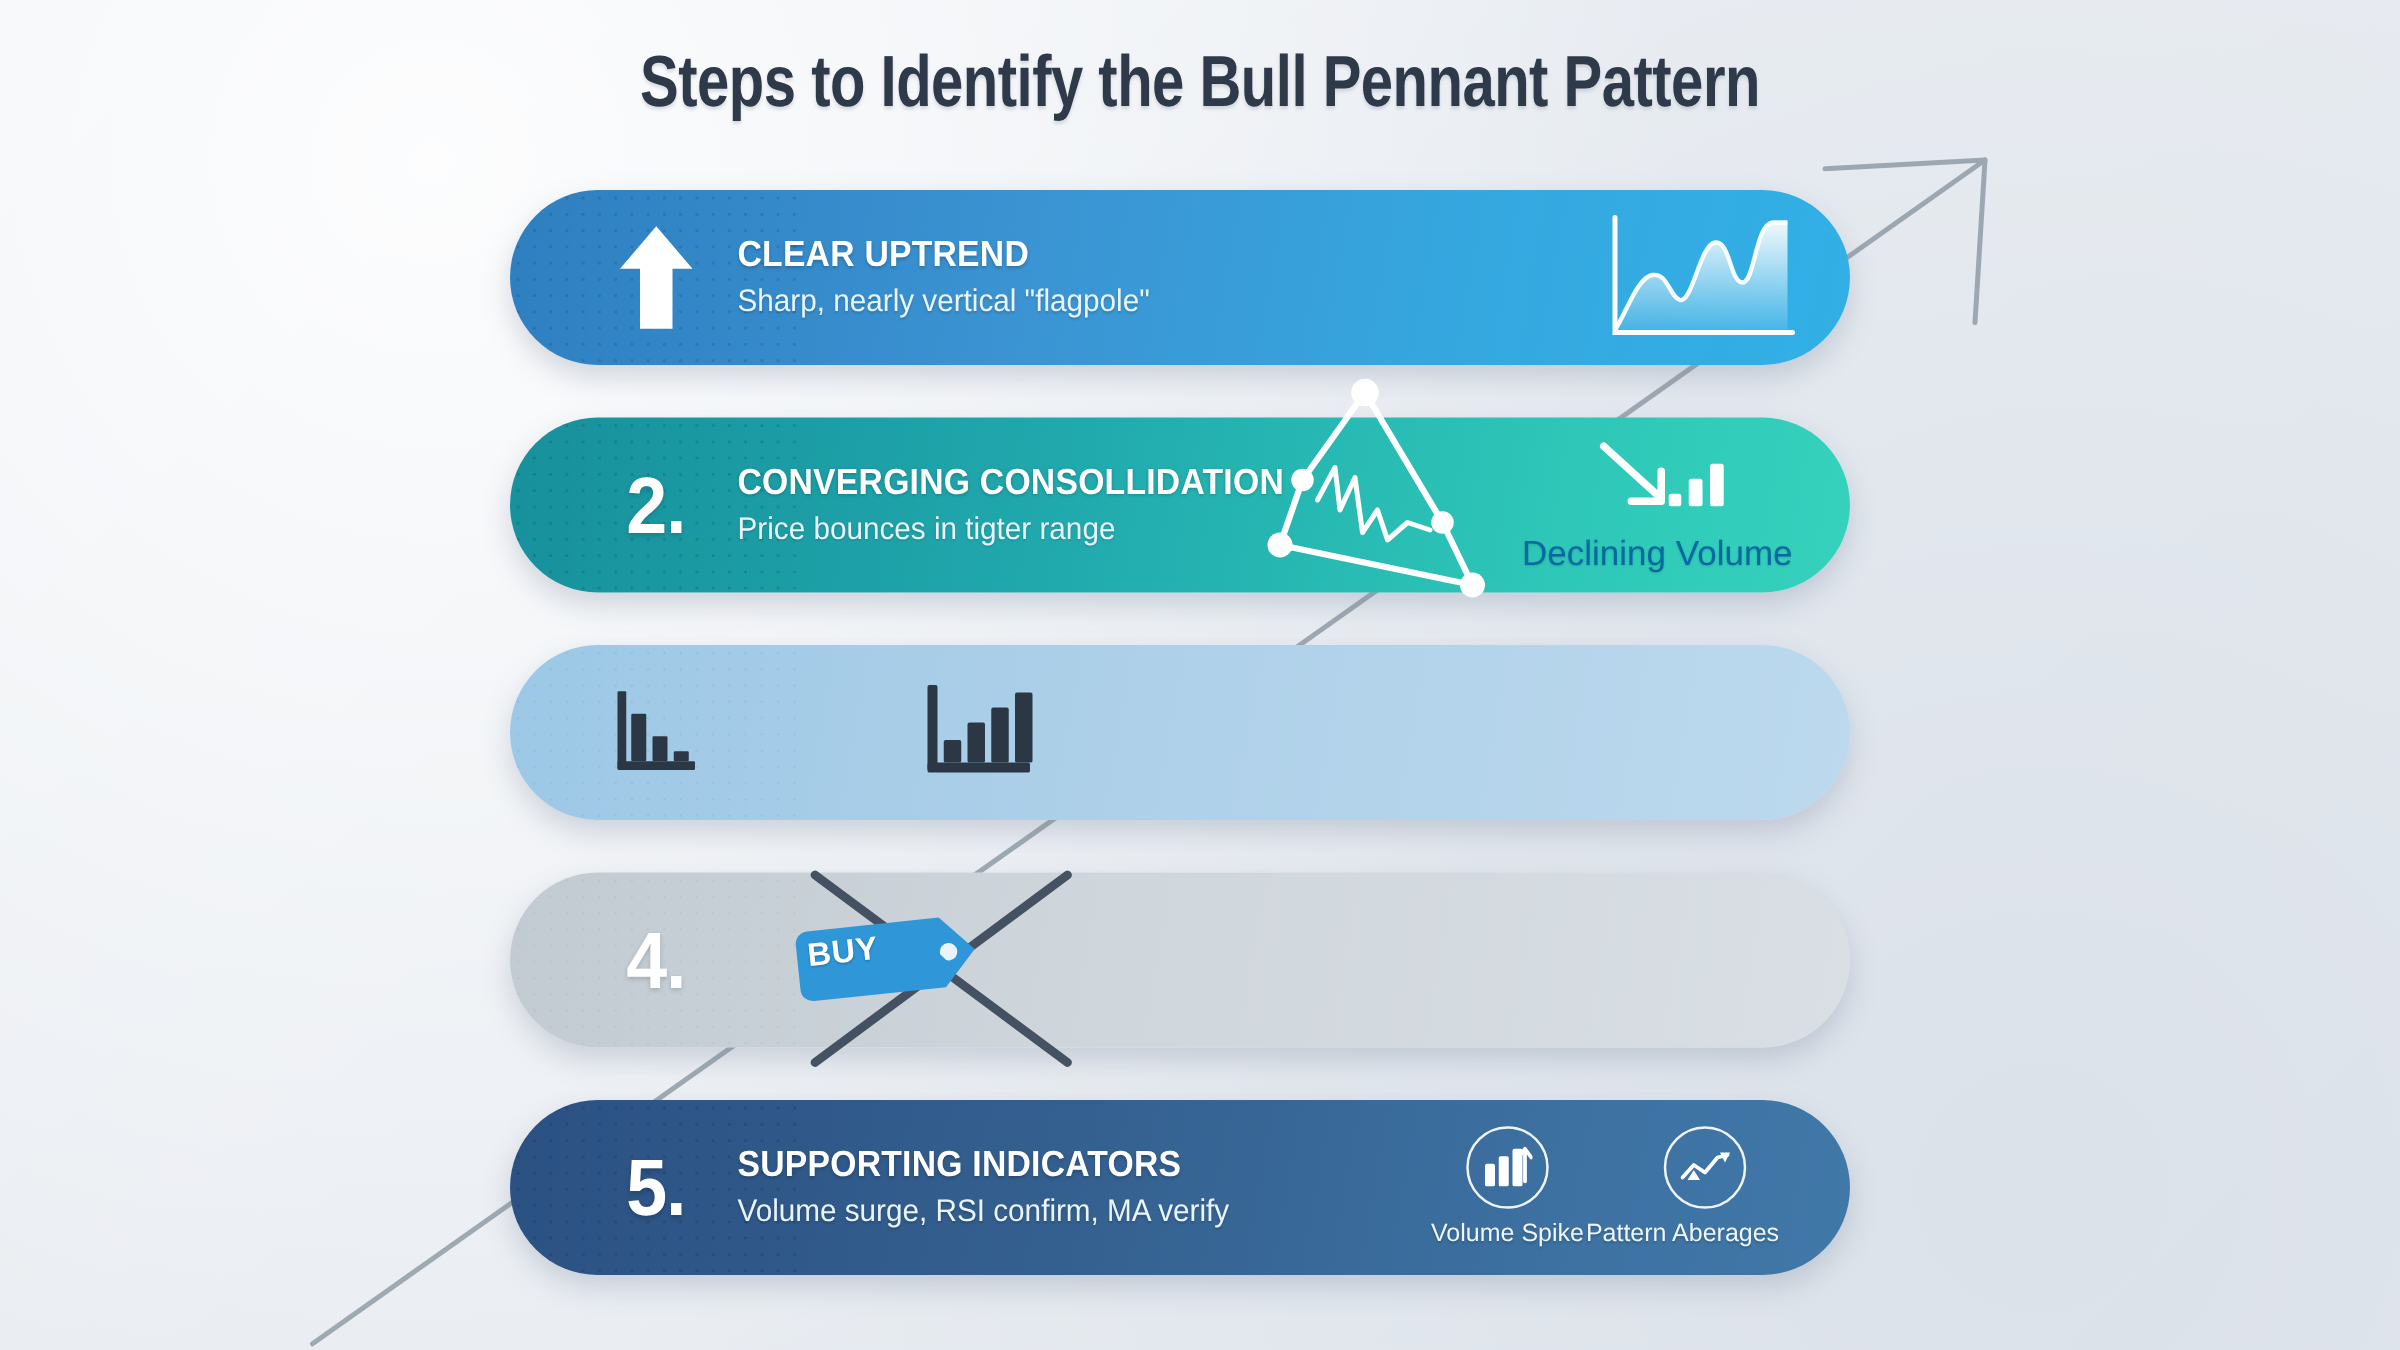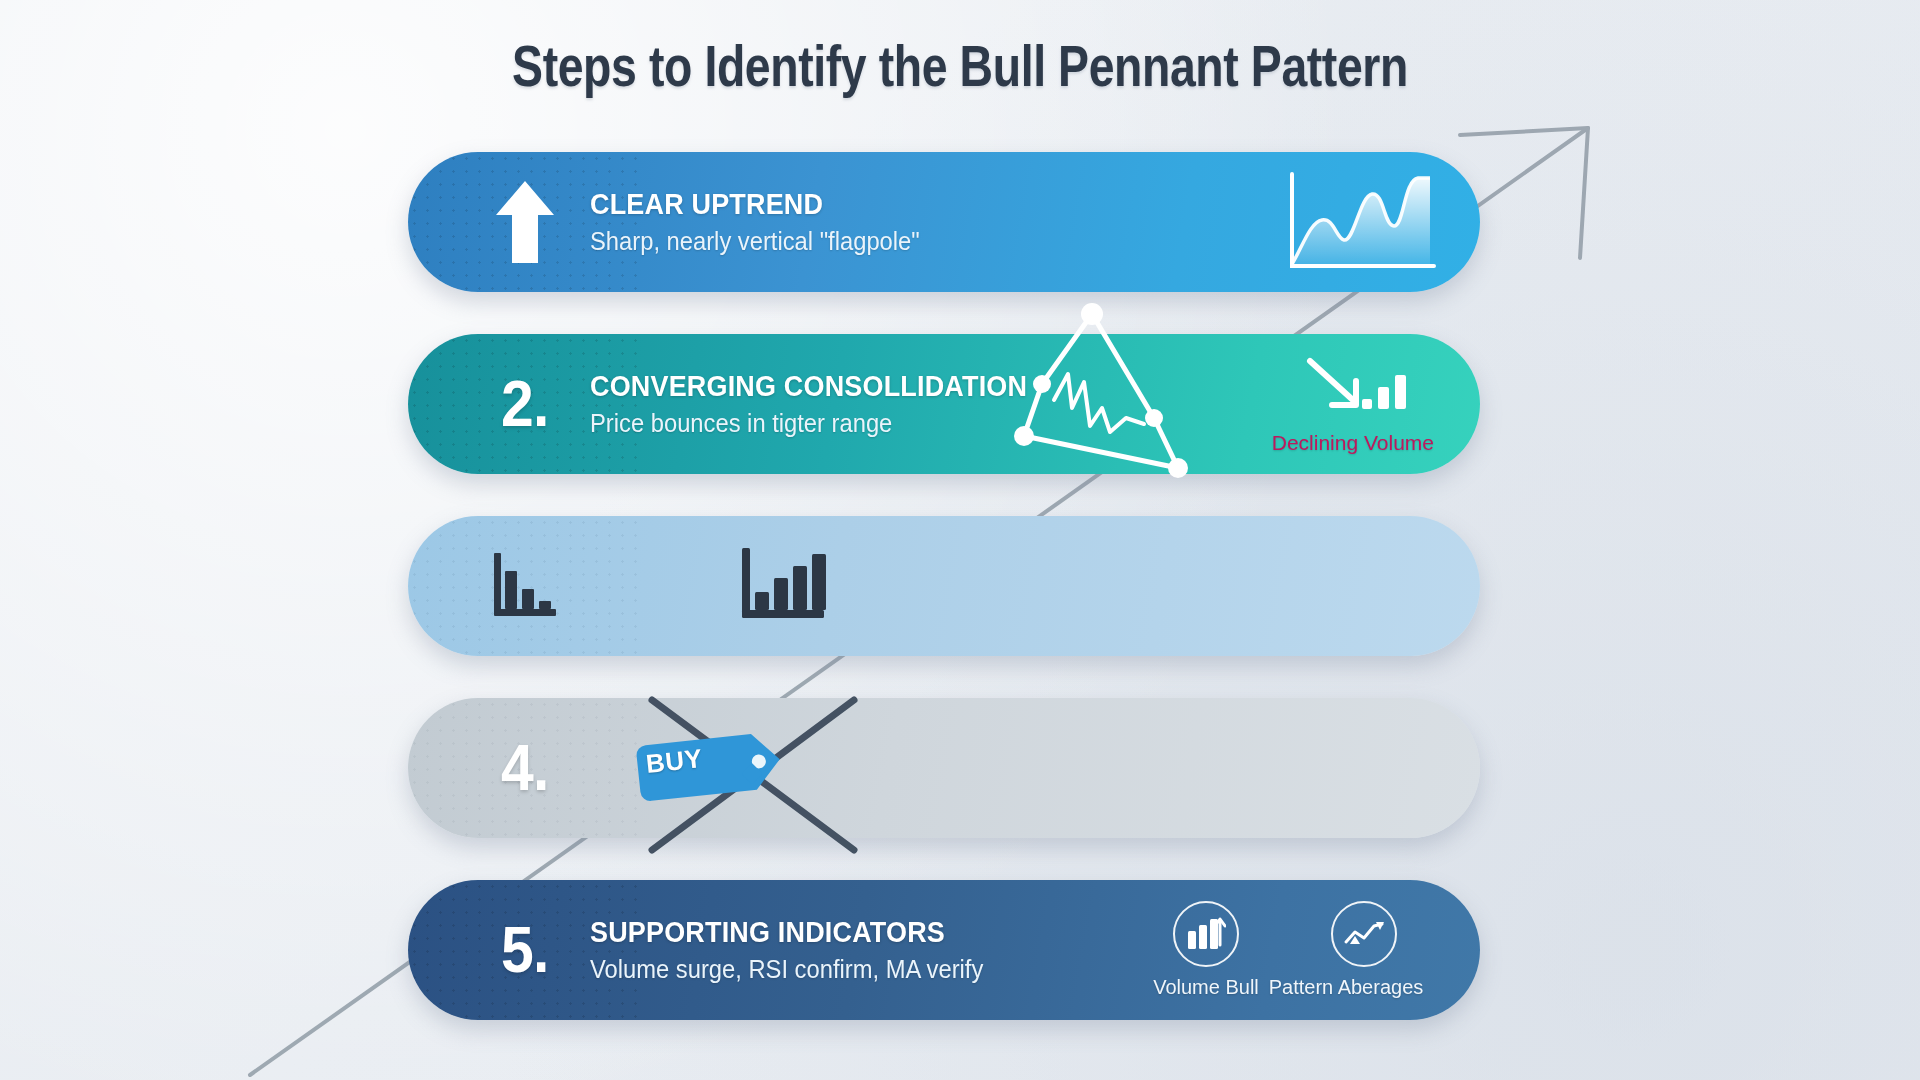--- a/index.html
+++ b/index.html
@@ -173,22 +173,22 @@
   #card-5 .card-inner { background: linear-gradient(100deg, #2b5183 0%, #34608f 42%, #3d72a3 80%, #4078a8 100%); }
 
   
   .decl-wrap {
     display: flex;
     flex-direction: column;
     align-items: center;
     margin-right: 6px;
   }
   .decl-label {
-    color: #be185d;
-    font-size: 21px;
+    color: #0369a1;
+    font-size: 28px;
     margin-top: 4px;
     text-shadow: 0 1px 2px rgba(0,0,0,0.16);
     white-space: nowrap;
   }
 
   
   .indicators {
     display: flex;
     align-items: flex-start;
     gap: 26px;
@@ -415,21 +415,21 @@
                   <rect x="2" y="16" width="8" height="18" rx="1.5"></rect>
                   <rect x="13" y="10" width="8" height="24" rx="1.5"></rect>
                   <rect x="24" y="4" width="8" height="30" rx="1.5"></rect>
                 </g>
                 <g stroke="#ffffff" stroke-width="3" fill="none" stroke-linecap="round" stroke-linejoin="round">
                   <line x1="34" y1="30" x2="34" y2="6"></line>
                   <polyline points="29,11 34,4 39,11"></polyline>
                 </g>
               </svg>
             </div>
-            <div class="ind-label">Volume Bull</div>
+            <div class="ind-label">Volume Spike</div>
           </div>
 
 
           <div class="ind">
             <div class="ind-circle">
               <svg width="42" height="32" viewBox="0 0 42 32">
                 <g stroke="#ffffff" stroke-width="3" fill="none" stroke-linecap="round" stroke-linejoin="round">
                   <polyline points="3,24 12,14 21,20 31,8 39,6"></polyline>
                 </g>
                 <g fill="#ffffff">

